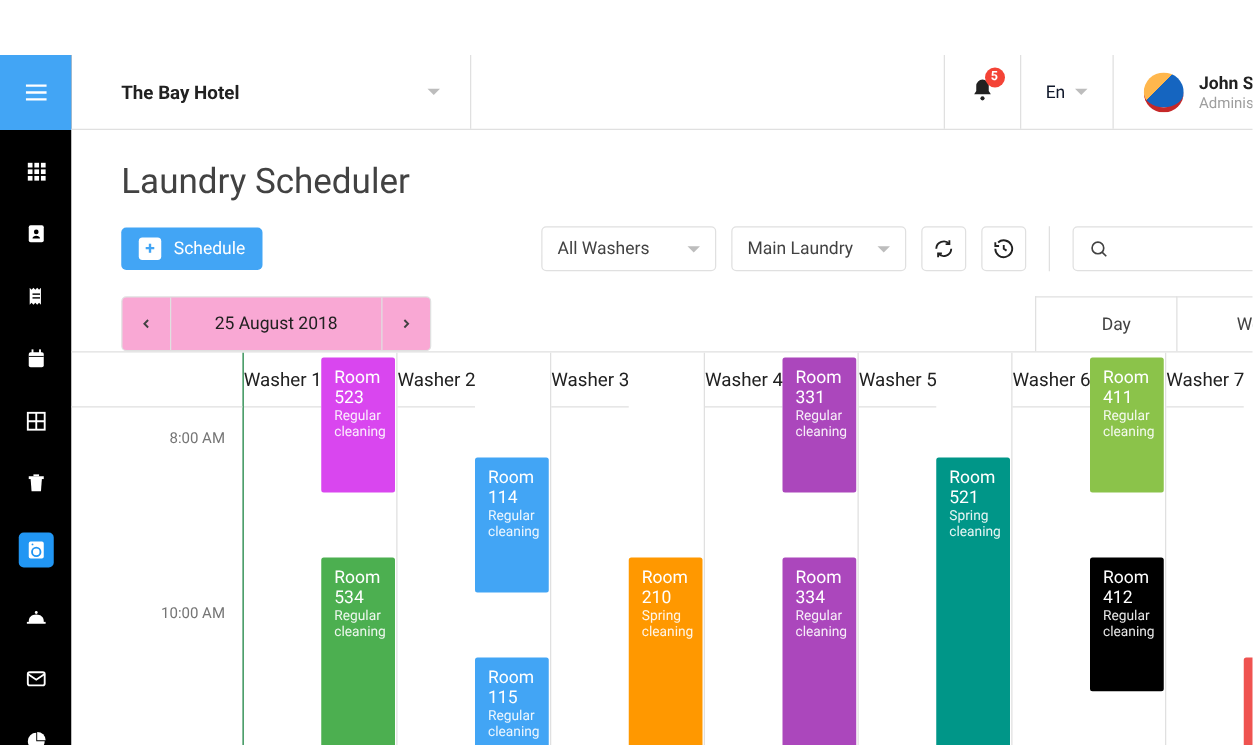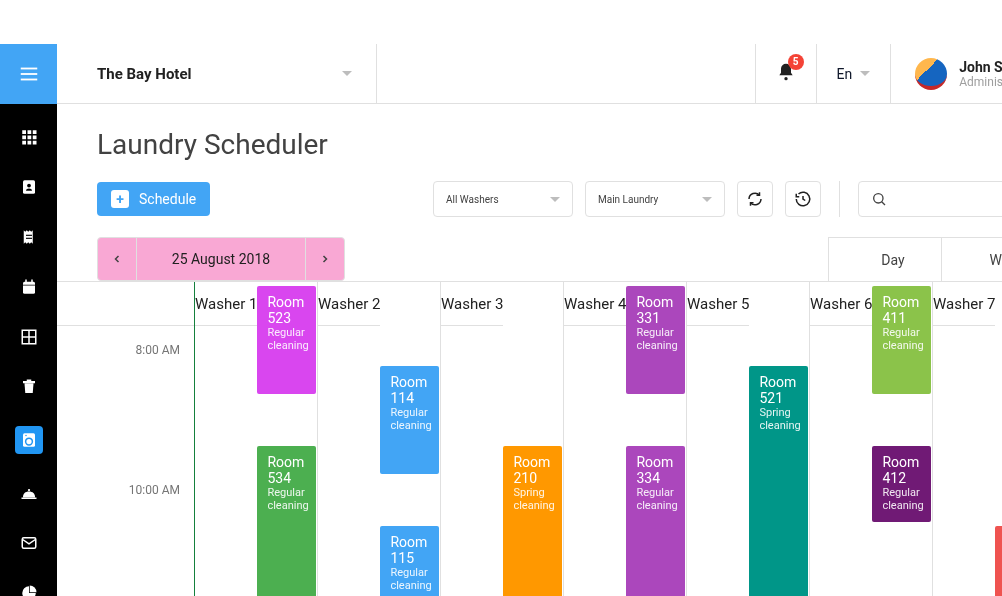--- a/index.html
+++ b/index.html
@@ -31,21 +31,21 @@
 .user-name { font-weight: 700; font-size: 14px; }
 .user-role { font-size: 12px; color: #9e9e9e; }
 
 
 .content { flex: 1; padding-top: 24px; overflow: hidden; display: flex; flex-direction: column; }
 .page-title { font-size: 28px; font-weight: 400; color: #424242; padding-left: 40px; margin-bottom: 20px; }
 
 .toolbar { display: flex; align-items: center; padding: 0 40px; gap: 12px; margin-bottom: 20px; }
 .btn-primary { background: #42a5f5; color: #fff; border: none; border-radius: 4px; padding: 8px 14px; font-size: 14px; display: flex; align-items: center; gap: 10px; cursor: pointer; }
 .plus-box { width: 18px; height: 18px; background: #fff; border-radius: 3px; color: #42a5f5; display: flex; align-items: center; justify-content: center; font-weight: 700; font-size: 14px; }
-.select-box { border: 1px solid #e0e0e0; border-radius: 4px; height: 36px; display: flex; align-items: center; justify-content: space-between; padding: 0 12px; font-size: 10px; color: #424242; cursor: pointer; min-width: 140px; }
+.select-box { border: 1px solid #e0e0e0; border-radius: 4px; height: 36px; display: flex; align-items: center; justify-content: space-between; padding: 0 12px; font-size: 14px; color: #424242; cursor: pointer; min-width: 140px; }
 .icon-btn { width: 36px; height: 36px; border: 1px solid #e0e0e0; border-radius: 4px; display: flex; align-items: center; justify-content: center; cursor: pointer; }
 .search-box { border: 1px solid #e0e0e0; border-radius: 4px; height: 36px; width: 158px; display: flex; align-items: center; padding: 0 12px; }
 .toolbar-spacer { flex: 1; }
 .divider-v { width: 1px; height: 36px; background: #e0e0e0; margin: 0 6px; }
 
 
 .daterow { display: flex; align-items: stretch; padding-left: 40px; height: 44px; }
 .date-nav { display: flex; border: 1px solid #e0e0e0; border-radius: 4px; background: #f9a8d4; }
 .date-arrow { width: 38px; display: flex; align-items: center; justify-content: center; cursor: pointer; }
 .date-label { min-width: 170px; display: flex; align-items: center; justify-content: center; font-size: 14px; border-left: 1px solid #e0e0e0; border-right: 1px solid #e0e0e0; padding: 0 20px; }
@@ -317,21 +317,21 @@
             </div>
           </div>
 
           <div class="col">
             <div class="col-header">Washer 6</div>
             <div class="col-body">
               <div class="event" style="top:4px;height:108px;background:#8bc34a">
                 <div class="ev-title">Room 411</div>
                 <div class="ev-sub">Regular cleaning</div>
               </div>
-              <div class="event" style="top:164px;height:76px;background:#701a75">
+              <div class="event" style="top:164px;height:107px;background:#000000">
                 <div class="ev-title">Room 412</div>
                 <div class="ev-sub">Regular cleaning</div>
               </div>
             </div>
           </div>
 
           <div class="col">
             <div class="col-header">Washer 7</div>
             <div class="col-body">
               <div class="event" style="top:244px;height:108px;background:#ef5350">

